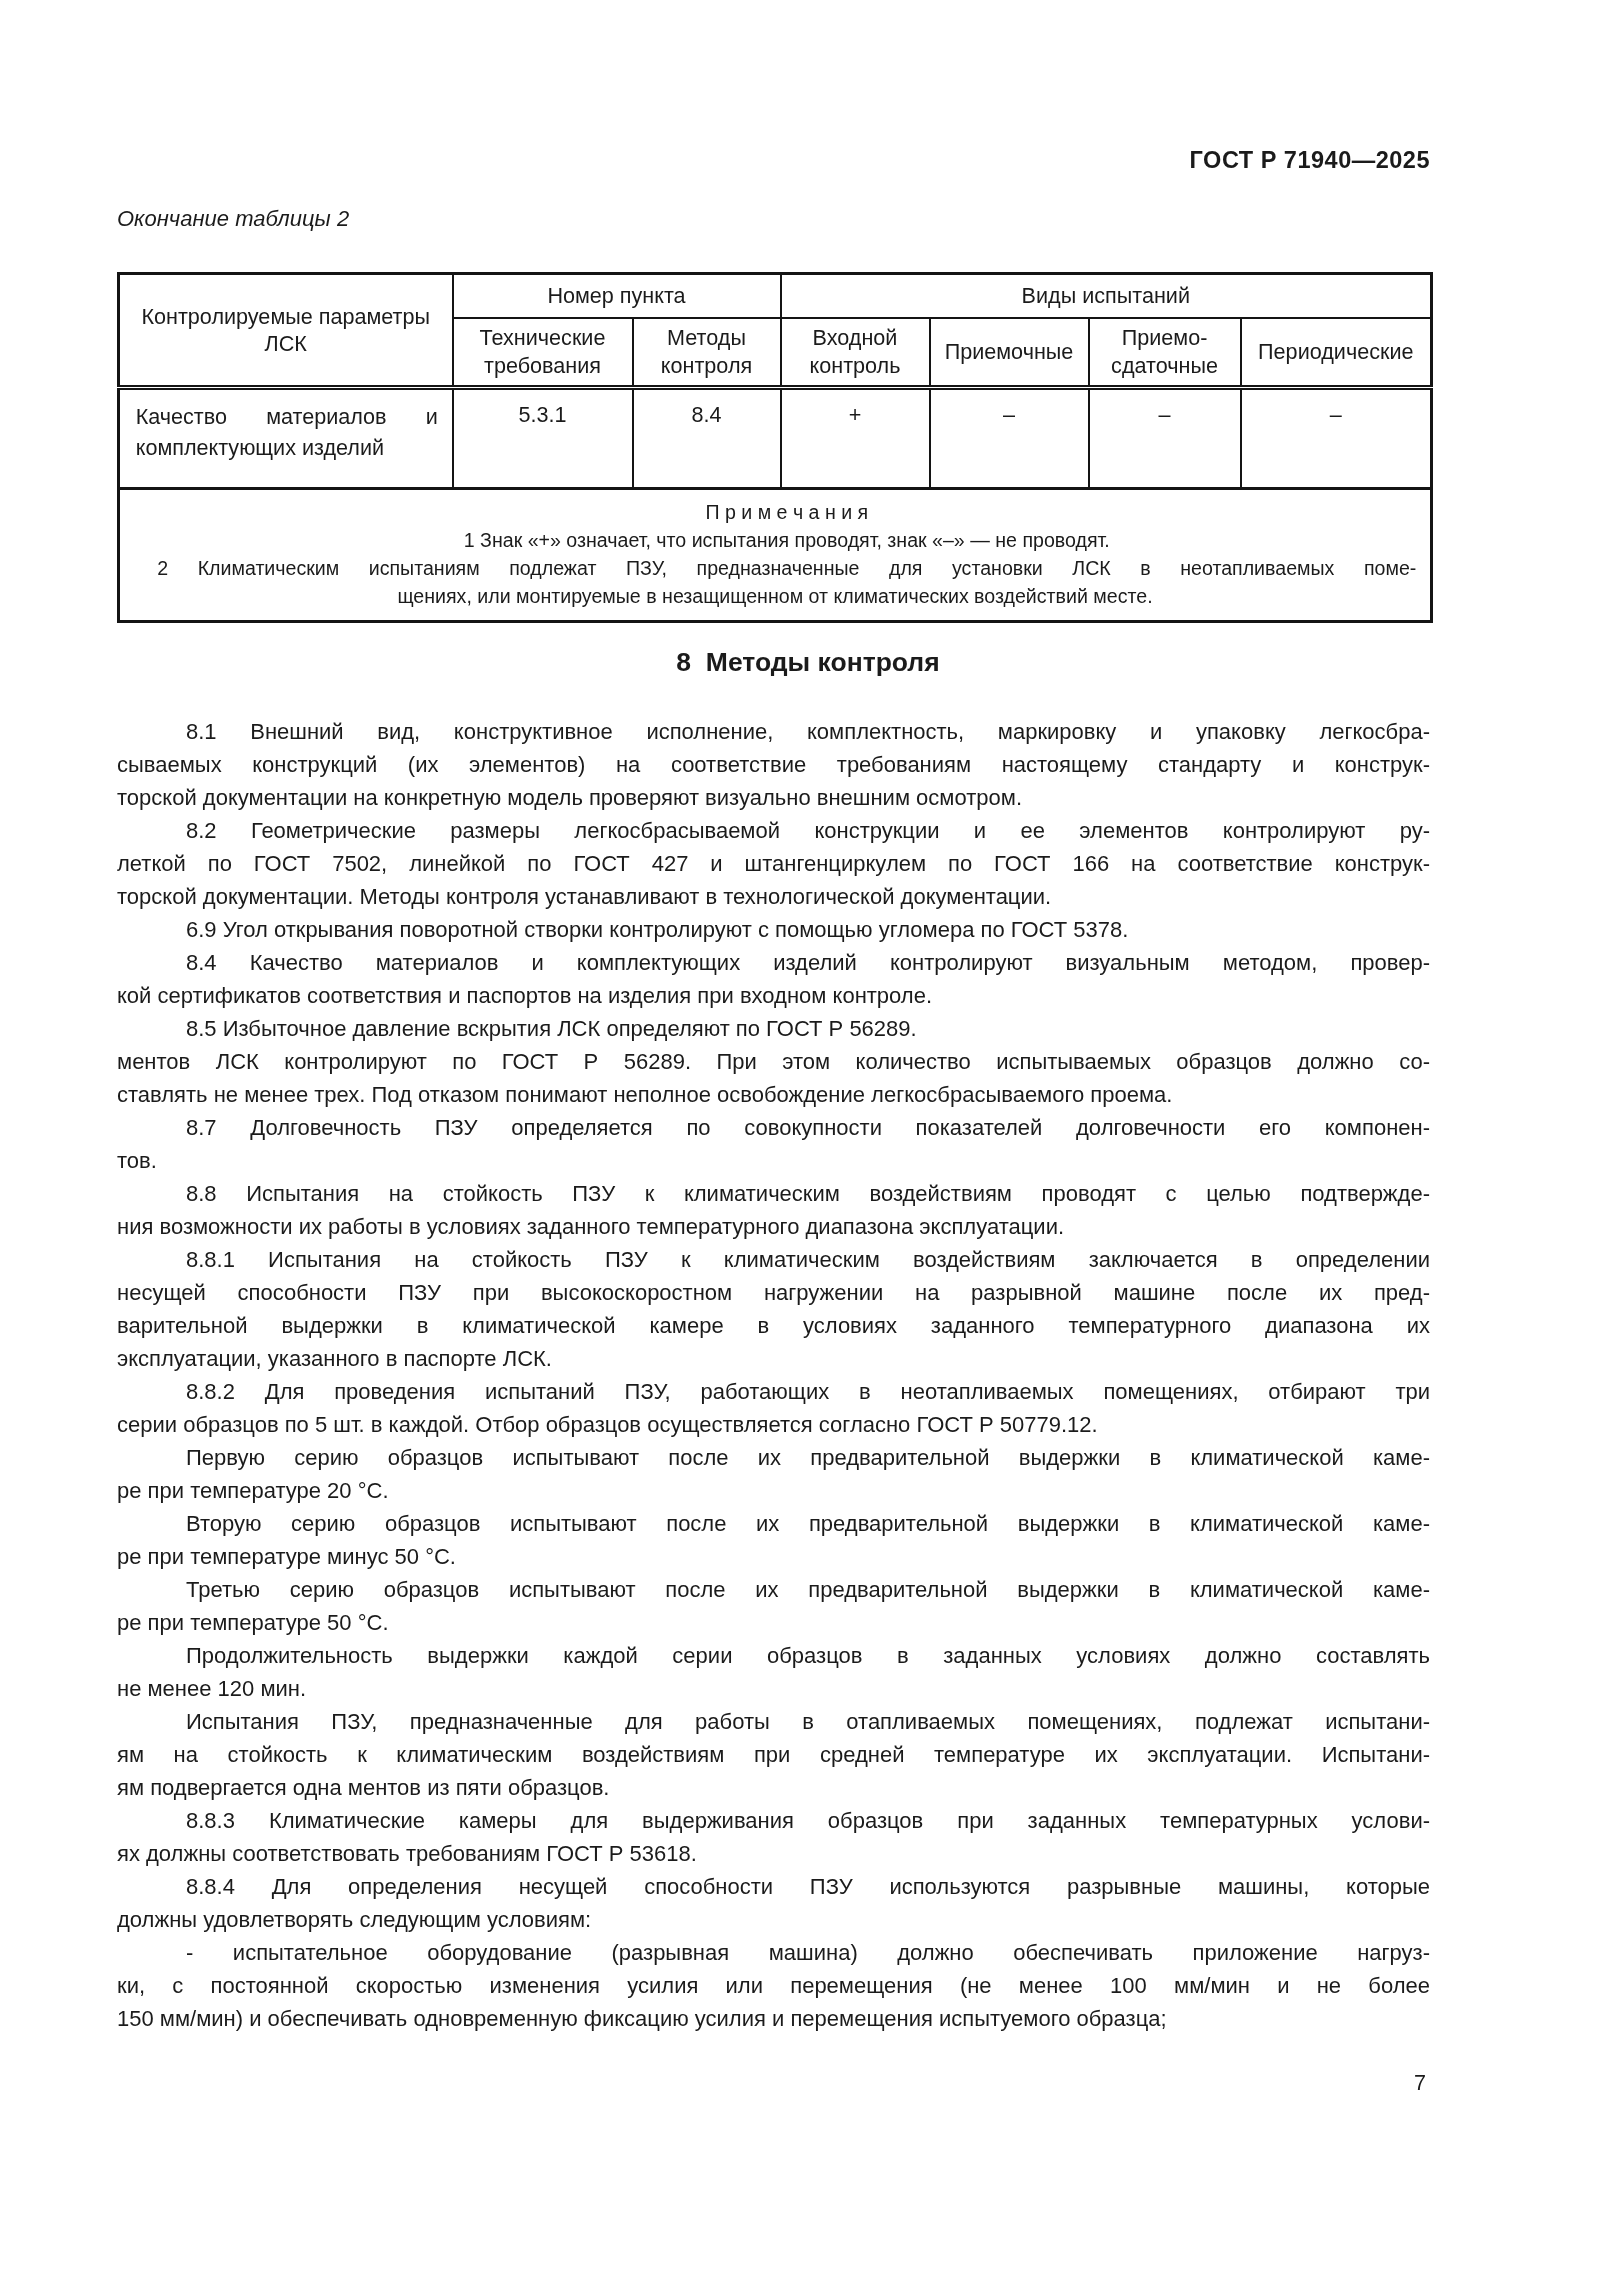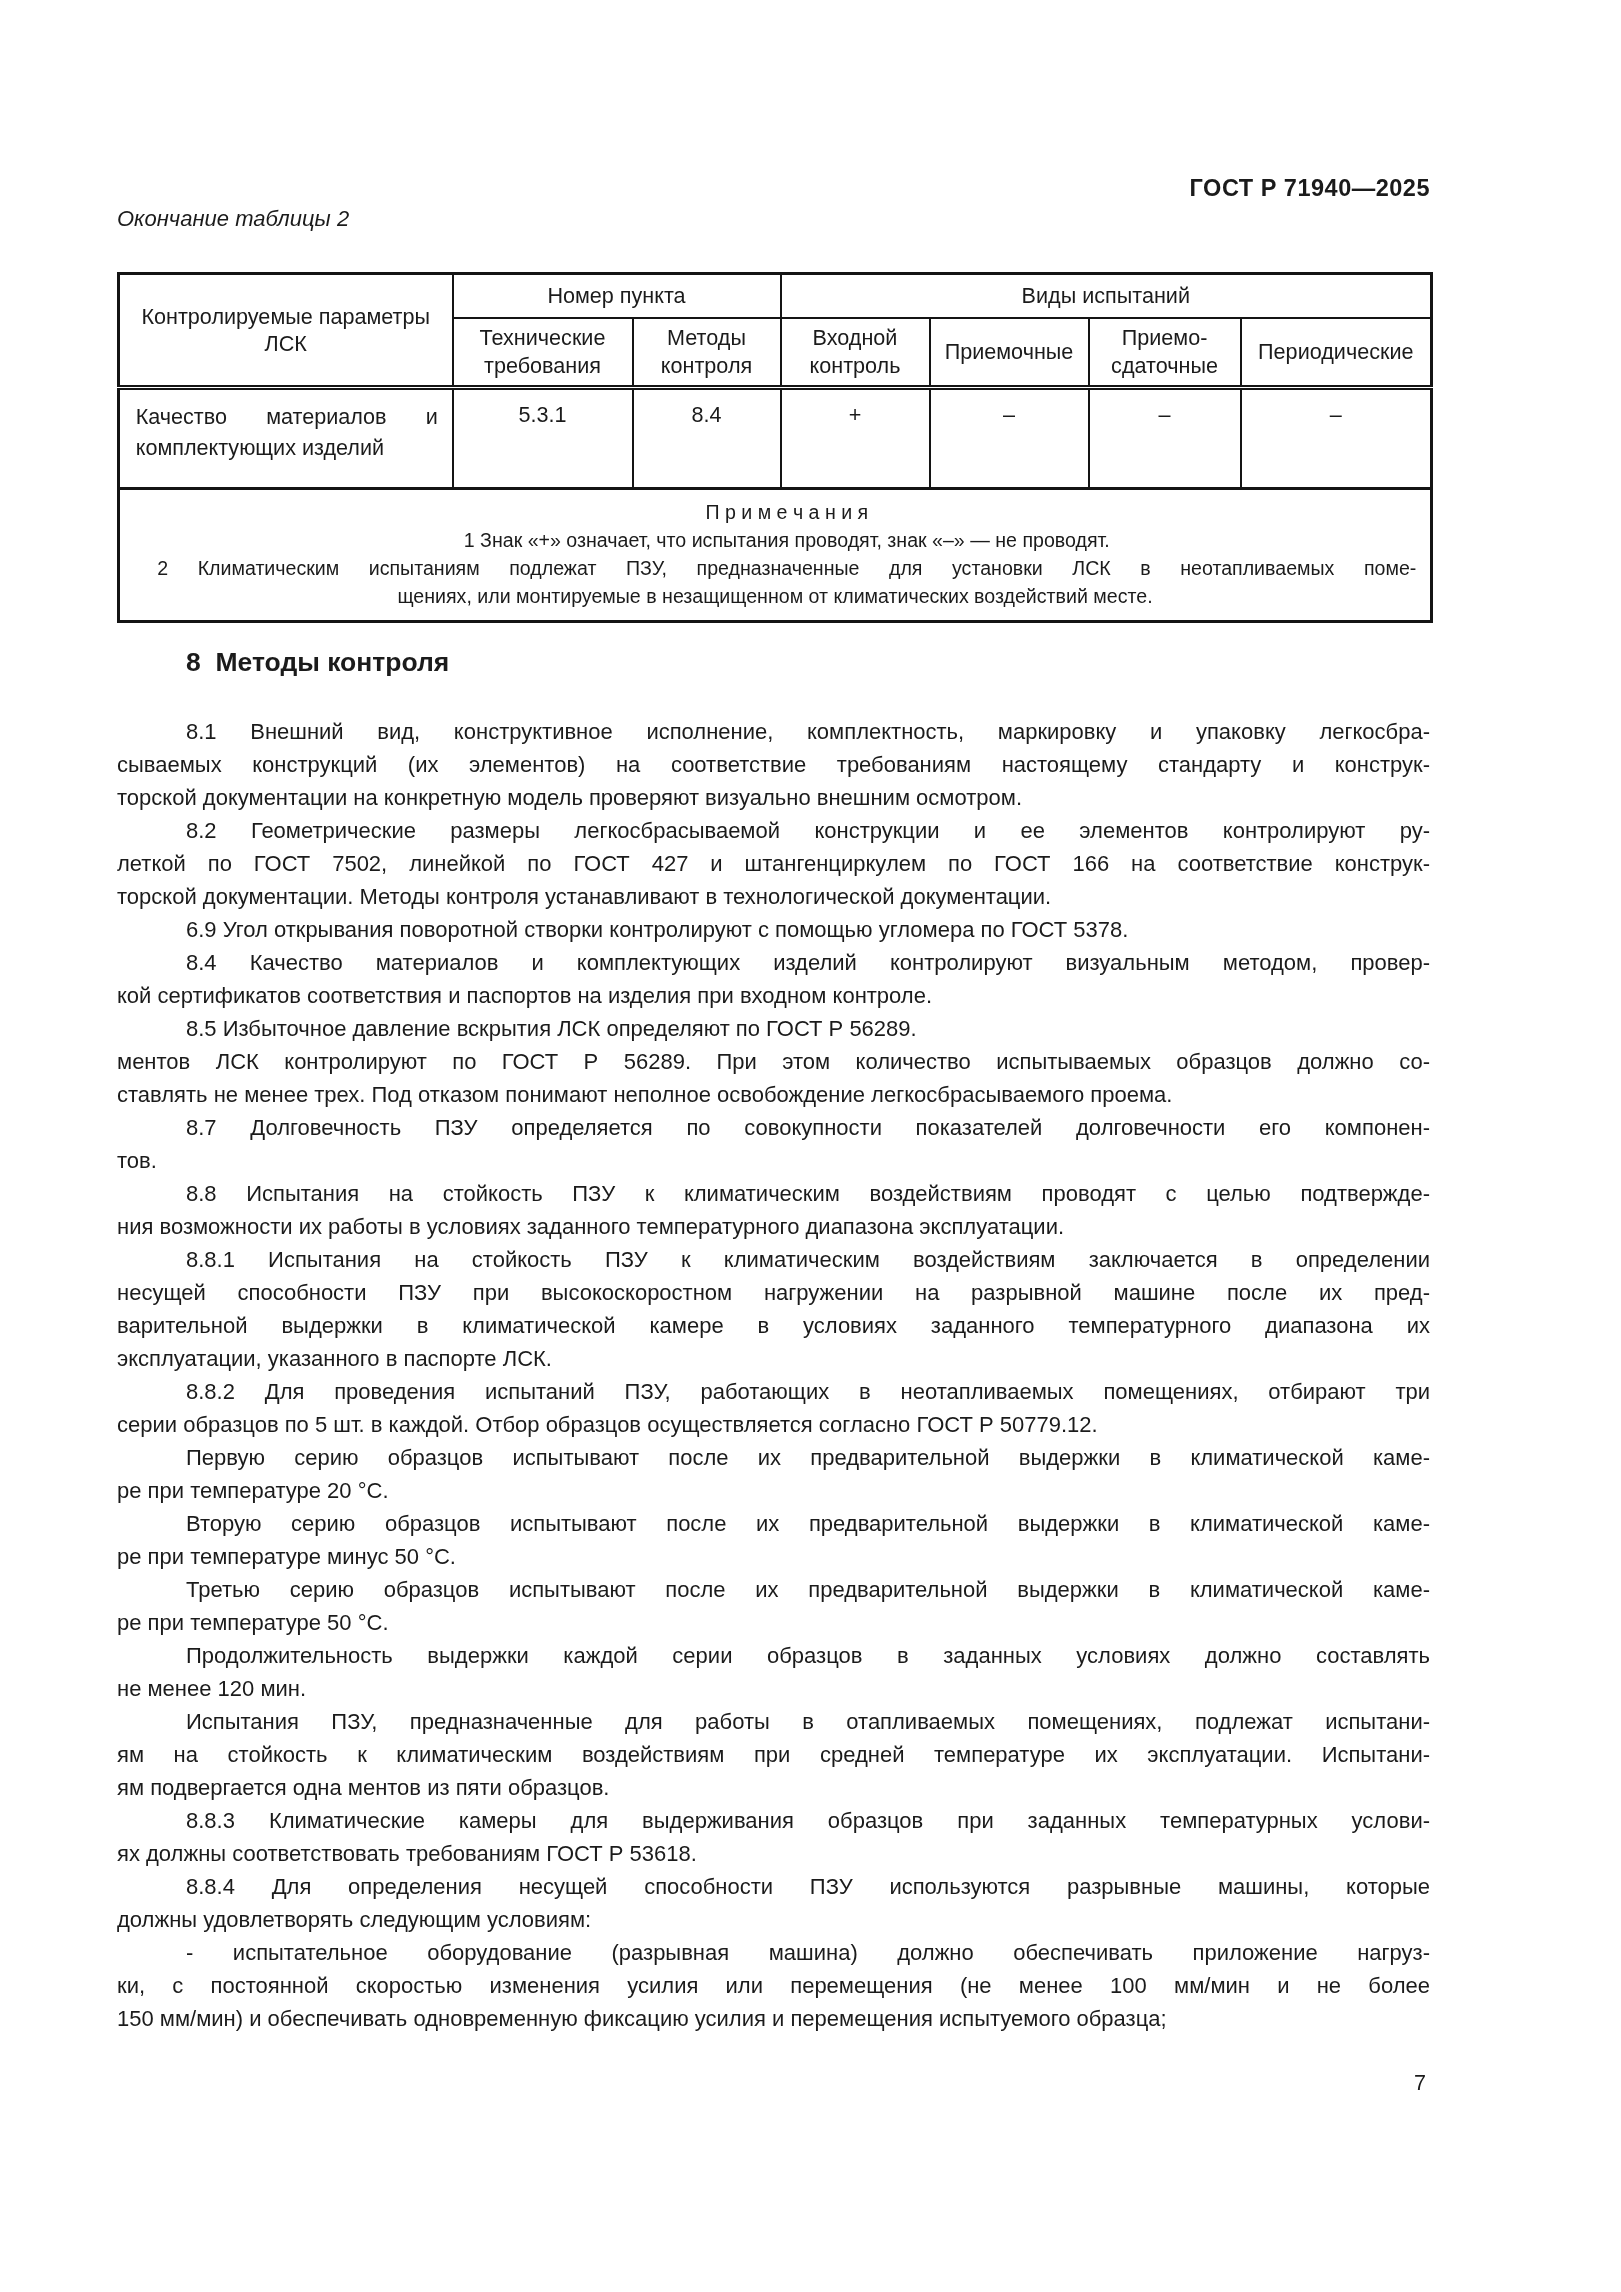--- a/index.html
+++ b/index.html
@@ -11,21 +11,20 @@
     position:relative;
     -webkit-font-smoothing:antialiased;
   }
   .sheet{position:absolute;inset:0;background:#ffffff;}
   .content{position:absolute;left:117px;top:0;width:1313px;height:100%;}
 
   .doc-header{
     position:absolute;top:147px;right:0;
     font-size:23.5px;font-weight:bold;letter-spacing:0.5px;
     text-align:right;
-    margin-top:28px;
   }
   .caption{
     position:absolute;top:206px;left:0;
     font-size:22px;font-style:italic;
   }
 
   
   table.gost{
     position:absolute;top:272px;left:0;
     width:1313px;table-layout:fixed;
@@ -64,20 +63,21 @@
   }
   .note-line{height:28px;overflow:hidden;text-align:center;}
   .note-ind{text-indent:23.5px;}
 
   
   .heading{
     position:absolute;top:647px;left:0;width:100%;
     font-size:26.5px;font-weight:bold;
     padding-left:69px;box-sizing:border-box;
     white-space:pre-wrap;
+    text-align:center;
   }
   .body-text{
     position:absolute;top:715px;left:0;width:1313px;
     font-size:22px;line-height:33px;
   }
   .line{height:33px;overflow:hidden;text-align:left;}
   .jl{text-align:justify;text-align-last:justify;}
   .ind{text-indent:69px;}
 
   .page-num{

